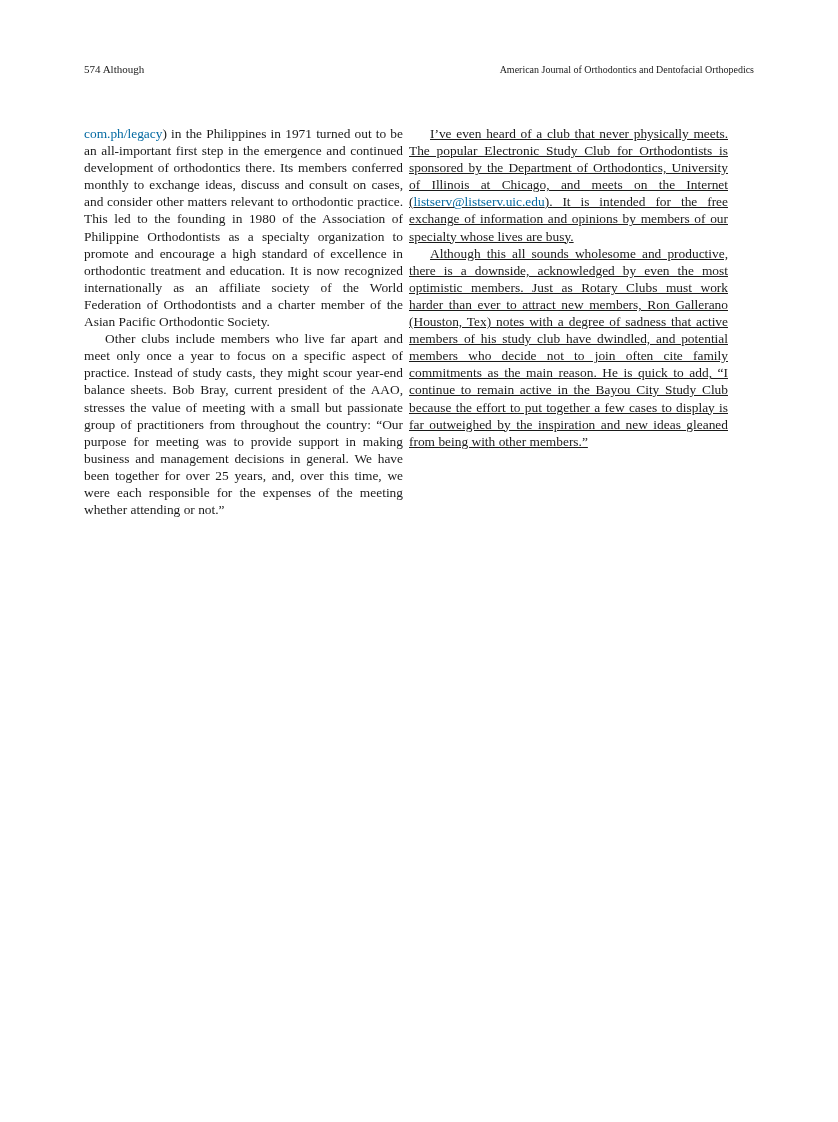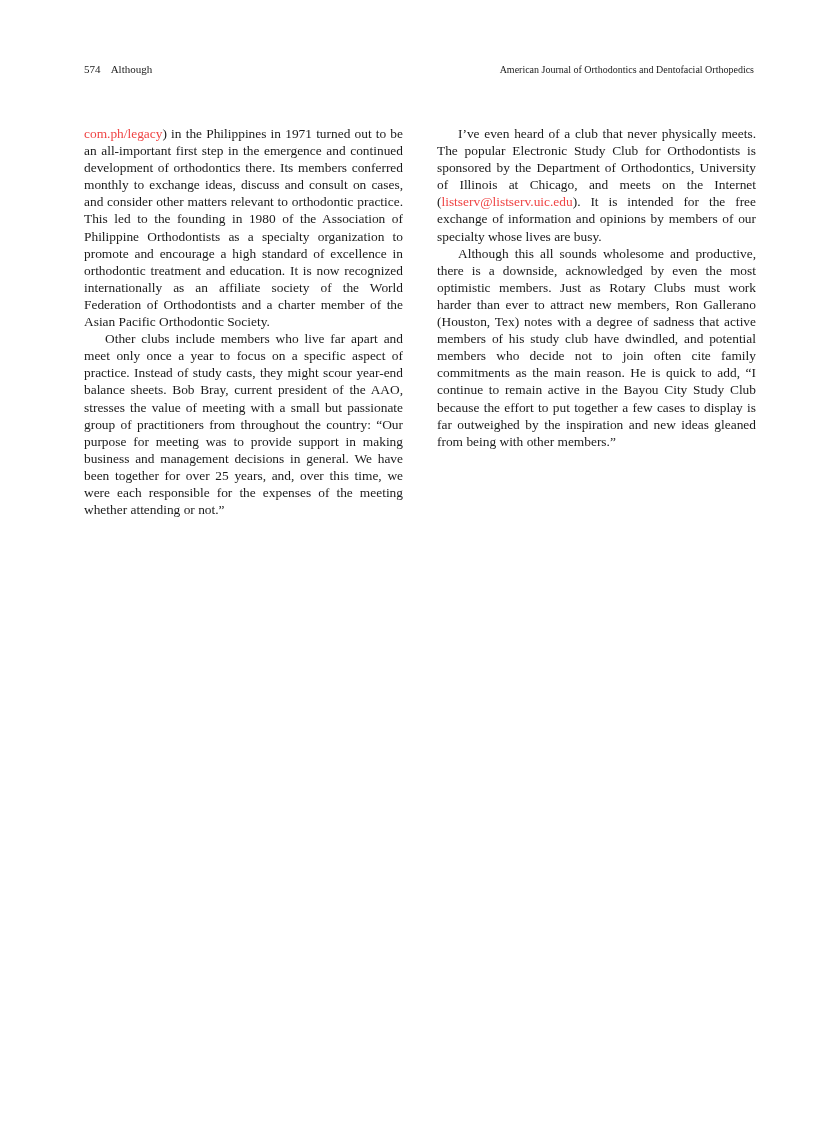--- a/index.html
+++ b/index.html
@@ -22,48 +22,47 @@
       width: 670px;
       font-size: 11px;
       line-height: 15px;
     }
     .header-left {
       position: absolute;
       left: 0;
       top: 0;
     }
     .header-left .page-num {
-      margin-right: 8px;
     }
     .header-right {
       position: absolute;
       right: 0;
       top: 0;
       text-align: right;
       font-size: 10px;
       line-height: 15px;
     }
     .column {
       position: absolute;
       top: 125px;
       width: 319px;
       font-size: 13.4px;
       line-height: 17.1px;
       text-align: justify;
     }
     .col-left { left: 84px; }
-    .col-right { left: 437px; }
+    .col-right { left: 409px; text-decoration: underline; }
     .column p {
       margin: 0;
     }
     .column p.indent {
       text-indent: 21px;
     }
     .link {
-      color: #ef4444;
+      color: #0369a1;
     }
   </style>
 </head>
 <body>
 
 <header class="page-header">
   <div class="header-left">
     <span class="page-num">574</span>
     <span>Although</span>
   </div>

